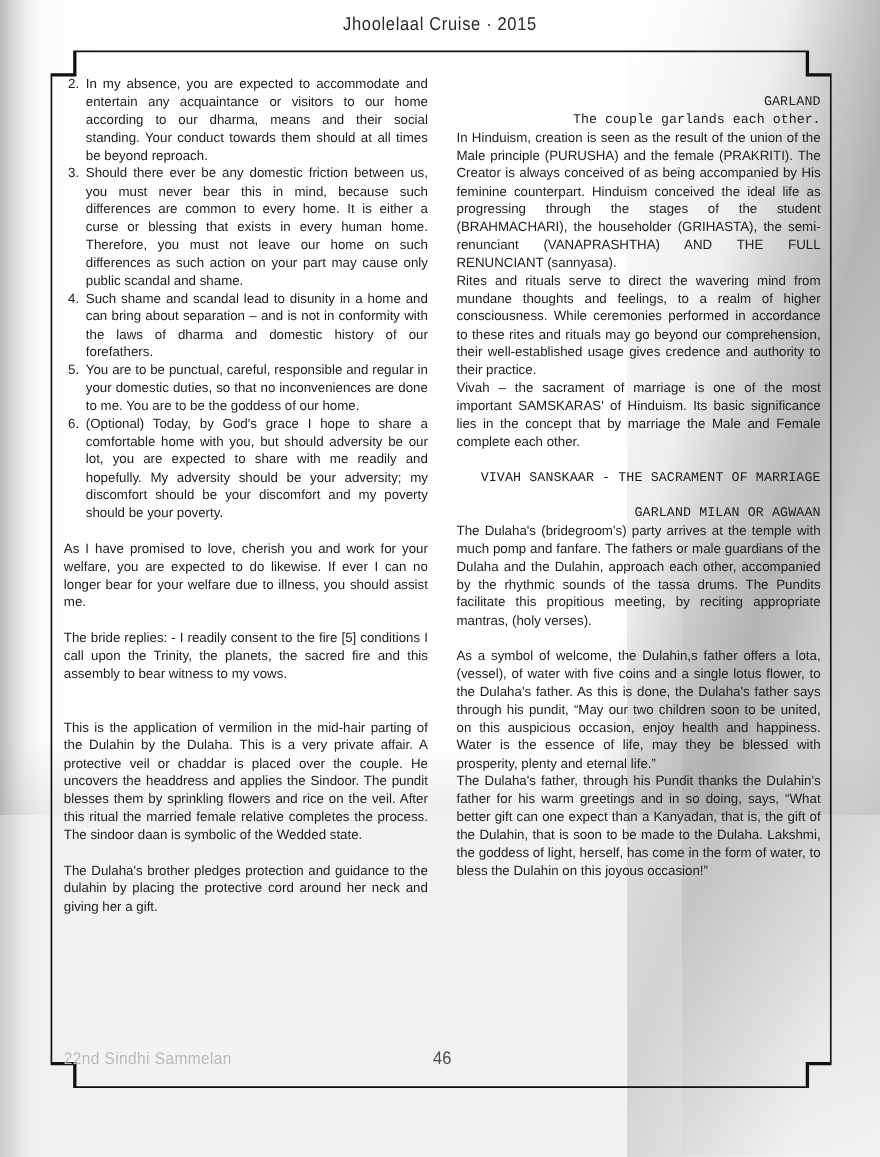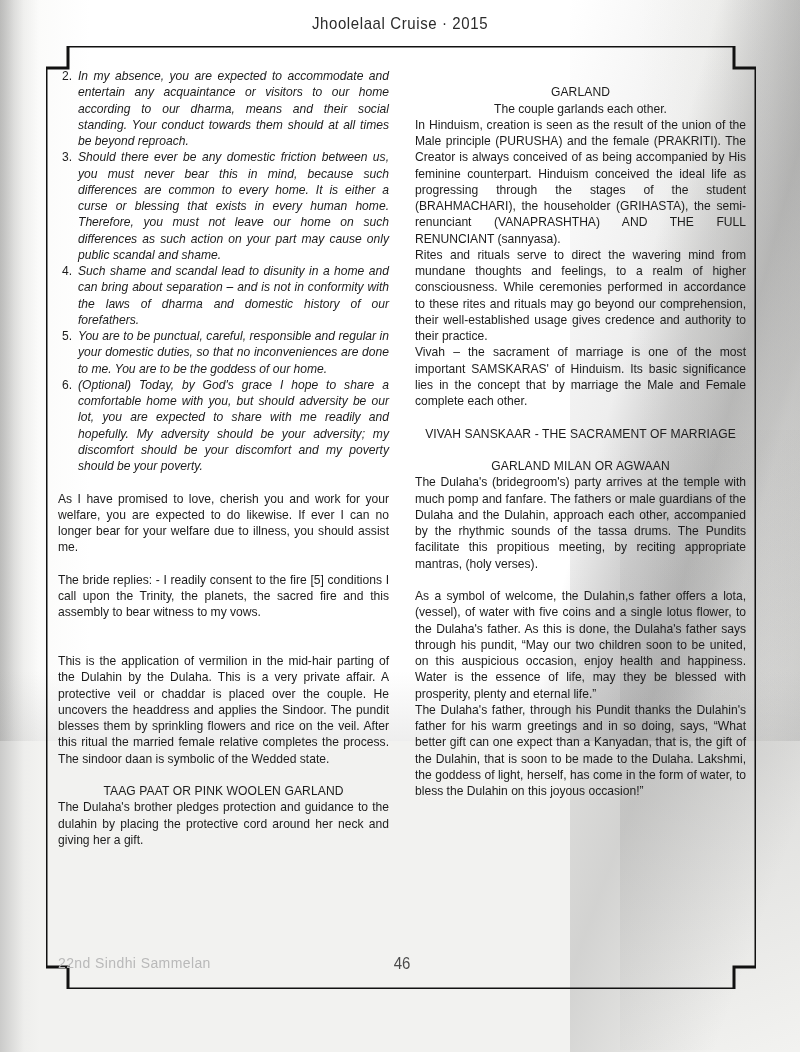--- a/index.html
+++ b/index.html
@@ -80,39 +80,38 @@
   .col {
     width: 331px;
     font-size: 12.1px;
     line-height: 16.25px;
     color: #1c1c1c;
   }
   .col p {
     margin: 0;
     text-align: justify;
   }
-  .col p.nj { text-align: center; }
+  .col p.nj { text-align: right; font-family: Liberation Mono, monospace; }
   .gap { height: 16.25px; }
 
   
   .li {
     display: flex;
     margin: 0;
   }
   .li .num {
     width: 20px;
     flex: 0 0 20px;
     text-align: right;
     padding-right: 6px;
     box-sizing: border-box;
   }
   .li .txt {
     flex: 1 1 auto;
     text-align: justify;
-    font-style: italic;
   }
   .head {
     margin: 0;
     letter-spacing: 0.1px;
   }
 
   
   #footer {
     position: absolute;
     left: 58px;
@@ -192,21 +191,20 @@
 
       <div class="gap"></div>
 
 
       <div class="gap"></div>
 
       <p>This is the application of vermilion in the mid-hair parting of the Dulahin by the Dulaha.  This is a very private affair.  A protective veil or chaddar is placed over the couple.  He uncovers the headdress and applies the Sindoor.  The pundit blesses them by sprinkling flowers and rice on the veil.  After this ritual the married female relative completes the process.  The sindoor daan is symbolic of the Wedded state.</p>
 
       <div class="gap"></div>
 
-      <p class="head nj">TAAG PAAT OR PINK WOOLEN GARLAND</p>
       <p>The Dulaha's brother pledges protection and guidance to the dulahin by placing the protective cord around her neck and giving her a gift.</p>
 
     </div>
 
     <div class="col" id="col-right">
 
 
       <div class="gap"></div>
 
       <p class="head nj">GARLAND</p>

